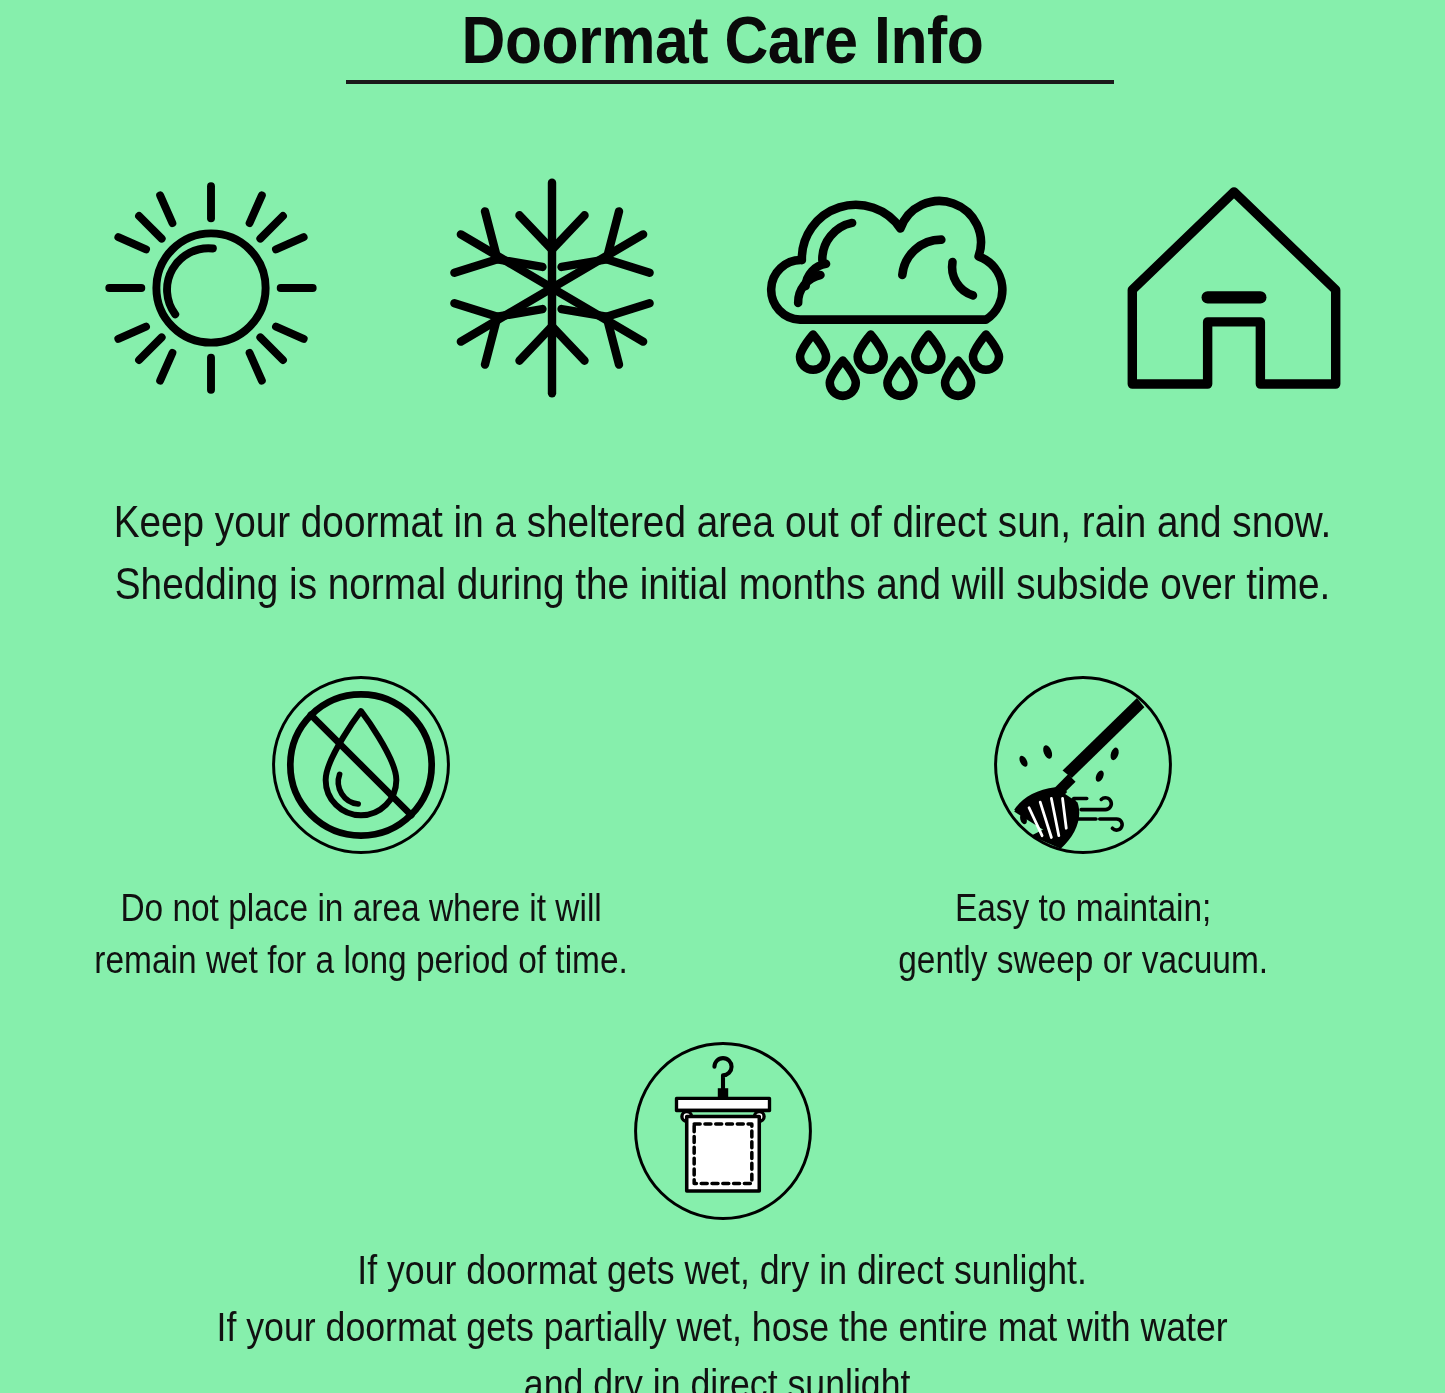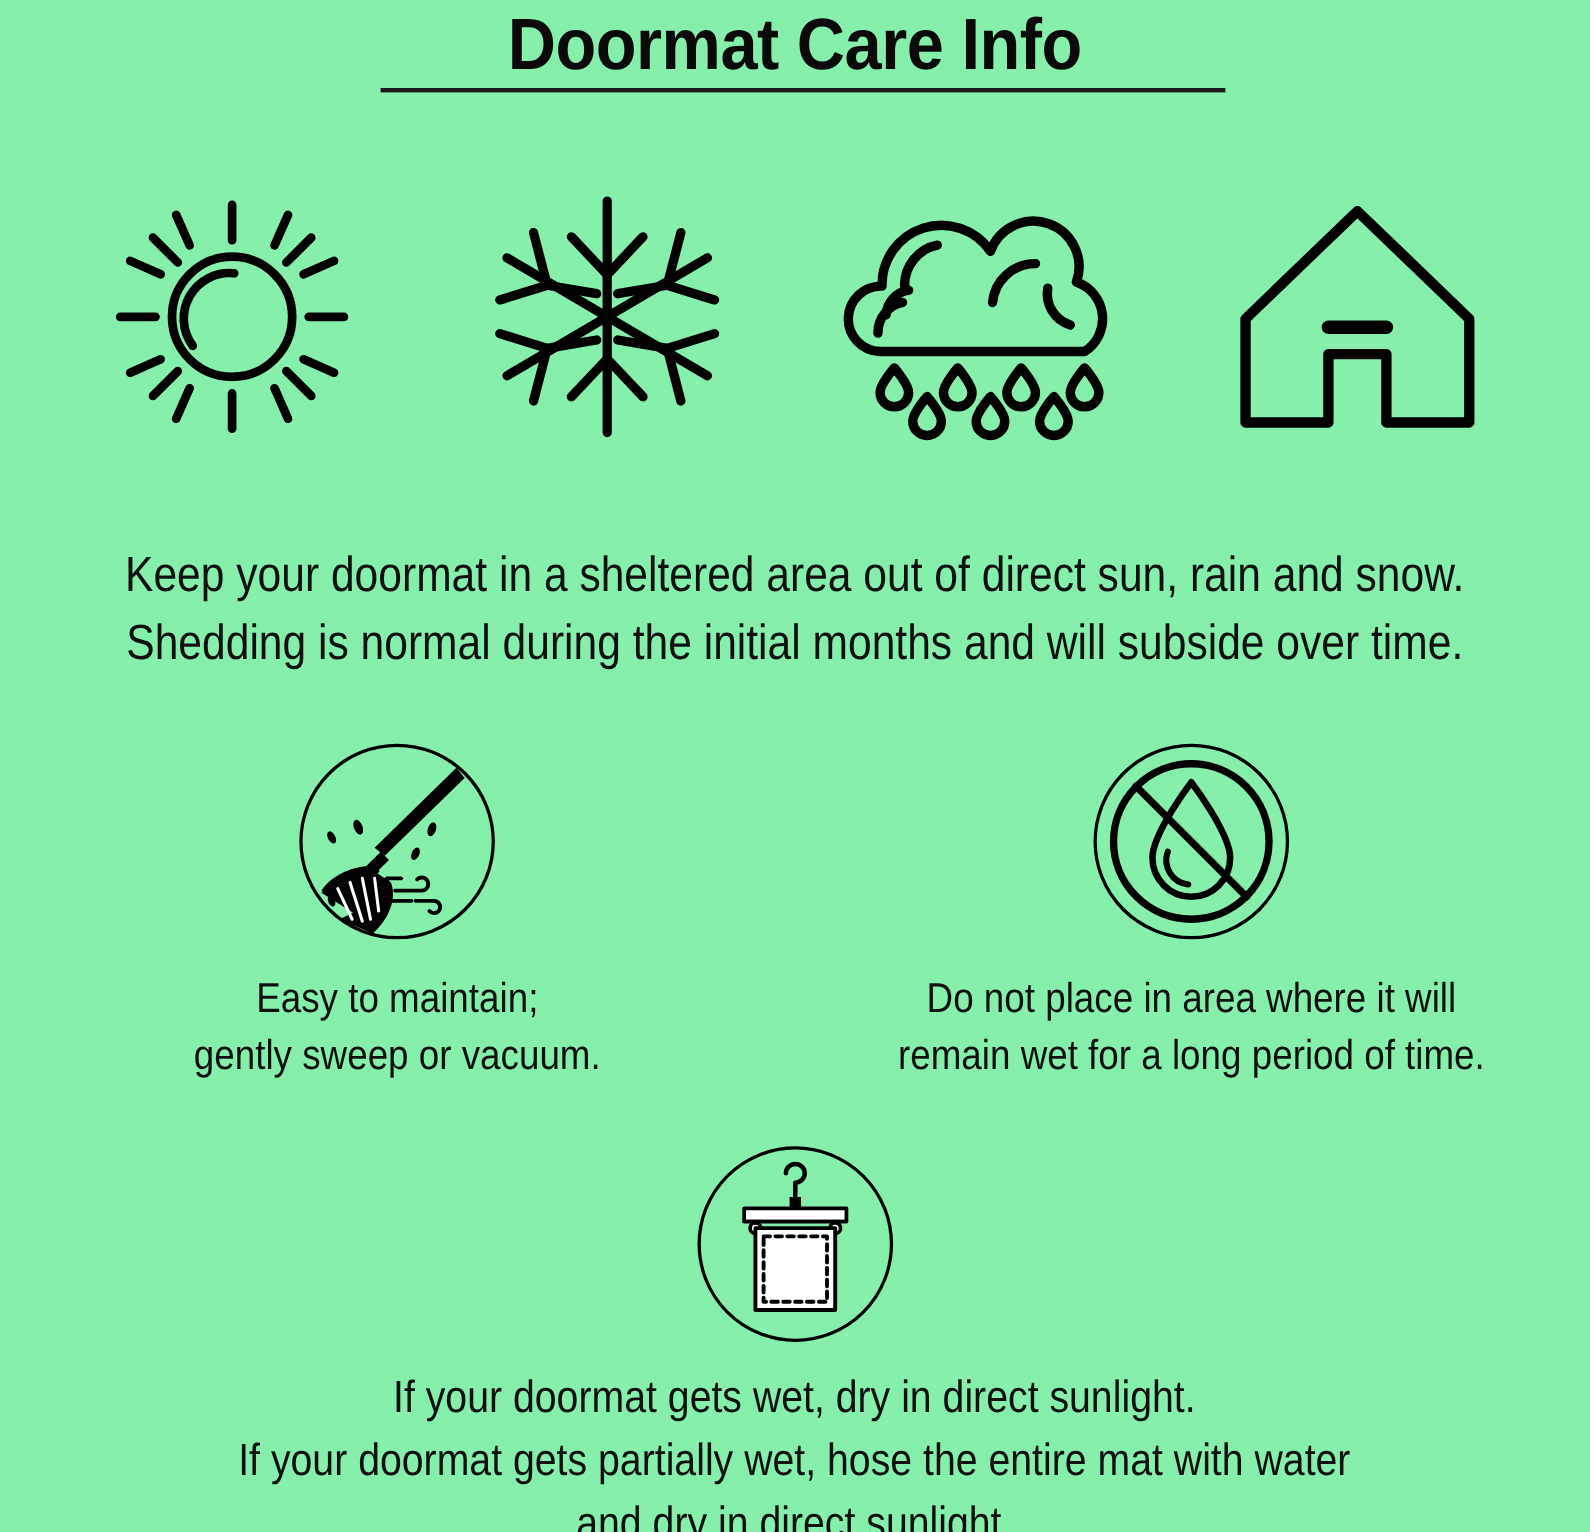--- a/index.html
+++ b/index.html
@@ -274,20 +274,43 @@
   <div class="intro">
     <span class="body-line">Keep your doormat in a sheltered area out of direct sun, rain and snow.</span>
     <span class="body-line">Shedding is normal during the initial months and will subside over time.</span>
   </div>
 
   <div class="care-row">
 
     <div class="care-col">
       <div class="care-icon">
         <span>
+          <svg width="186" height="186" viewBox="0 0 100 100" fill="none" stroke="#000" stroke-linecap="round" stroke-linejoin="round">
+
+            <circle cx="50" cy="50" r="47" stroke-width="1.6"></circle>
+
+            <circle cx="50" cy="50" r="38" stroke-width="3.6"></circle>
+
+            <path d="M50 21 C50 21 69 46 69 58 a19 19 0 0 1 -38 0 C31 46 50 21 50 21 z" stroke-width="3.2"></path>
+
+            <path d="M38.5 55 A12 12 0 0 0 48.5 71" stroke-width="3"></path>
+
+            <line x1="23" y1="23" x2="77" y2="77" stroke-width="3.6"></line>
+          </svg>
+        </span>
+      </div>
+      <div class="care-caption">
+        <span class="cap-line">Do not place in area where it will</span>
+        <span class="cap-line">remain wet for a long period of time.</span>
+      </div>
+    </div>
+
+    <div class="care-col">
+      <div class="care-icon">
+        <span>
           <svg width="186" height="186" viewBox="0 0 100 100" fill="none">
             <circle cx="50" cy="50" r="47" fill="none" stroke="#000" stroke-width="1.6"></circle>
 
             <path d="M79 14 L83 19 L44 57 L39 53 Z" fill="#000"></path>
 
             <path d="M42 55 L46 59 L38 67 L34 63 Z" fill="#000"></path>
             <path d="M37.5 60.5 L41.5 64.5 L34 72 L30 68 Z" fill="#000"></path>
 
             <path d="M35 62 C25 63 17 68 13 74 L30 84 L22 88 L38 95
                      C46 88 50 78 47 70 Z" fill="#000"></path>
@@ -316,43 +339,20 @@
             </g>
           </svg>
         </span>
       </div>
       <div class="care-caption">
         <span class="cap-line">Easy to maintain;</span>
         <span class="cap-line">gently sweep or vacuum.</span>
       </div>
     </div>
 
-    <div class="care-col">
-      <div class="care-icon">
-        <span>
-          <svg width="186" height="186" viewBox="0 0 100 100" fill="none" stroke="#000" stroke-linecap="round" stroke-linejoin="round">
-
-            <circle cx="50" cy="50" r="47" stroke-width="1.6"></circle>
-
-            <circle cx="50" cy="50" r="38" stroke-width="3.6"></circle>
-
-            <path d="M50 21 C50 21 69 46 69 58 a19 19 0 0 1 -38 0 C31 46 50 21 50 21 z" stroke-width="3.2"></path>
-
-            <path d="M38.5 55 A12 12 0 0 0 48.5 71" stroke-width="3"></path>
-
-            <line x1="23" y1="23" x2="77" y2="77" stroke-width="3.6"></line>
-          </svg>
-        </span>
-      </div>
-      <div class="care-caption">
-        <span class="cap-line">Do not place in area where it will</span>
-        <span class="cap-line">remain wet for a long period of time.</span>
-      </div>
-    </div>
-
   </div>
 
   <div class="dry-block">
     <div class="dry-icon">
       <span>
         <svg width="186" height="186" viewBox="0 0 100 100" fill="none" stroke="#000" stroke-linecap="round" stroke-linejoin="round">
           <circle cx="50" cy="50" r="47" stroke-width="1.6"></circle>
 
           <path d="M50 31 L50 20 a4.6 4.6 0 1 0 -4.6 -4.6" stroke-width="2.2" fill="none"></path>
 

